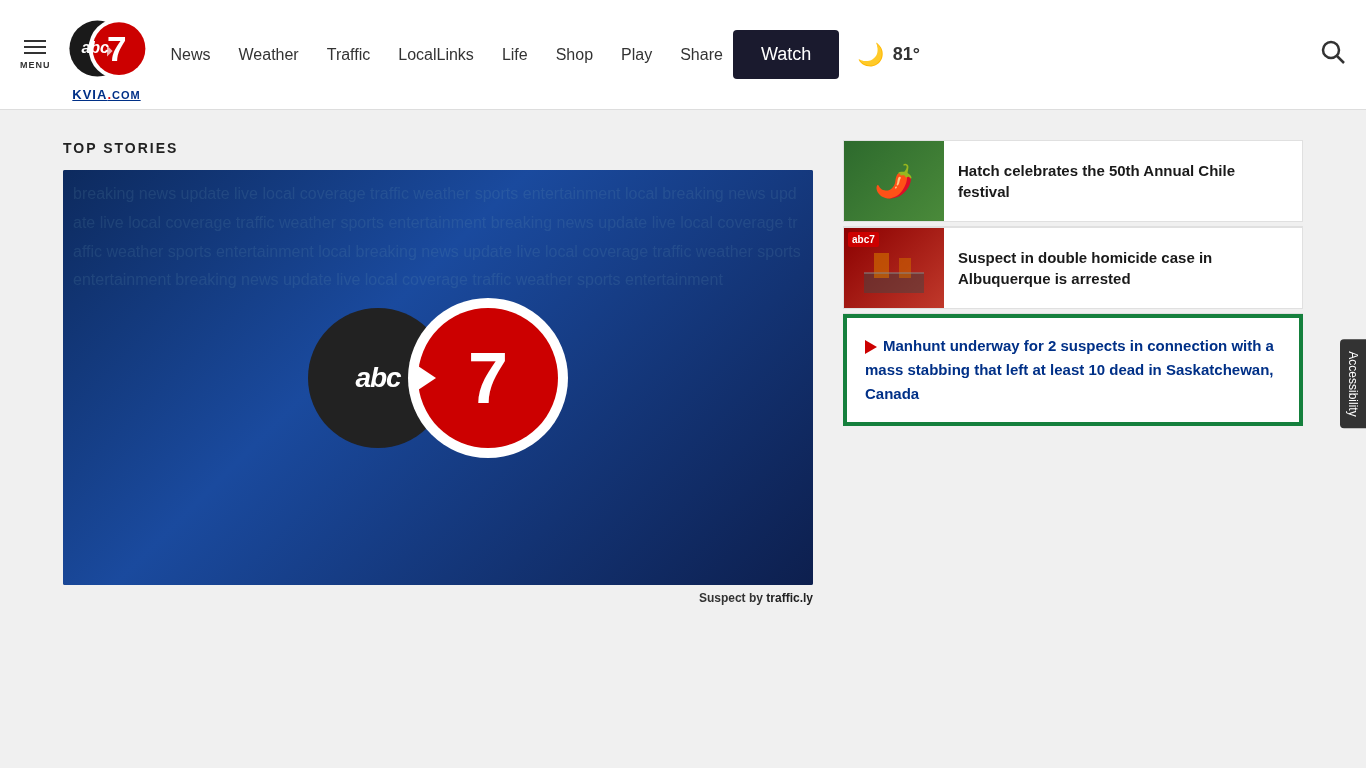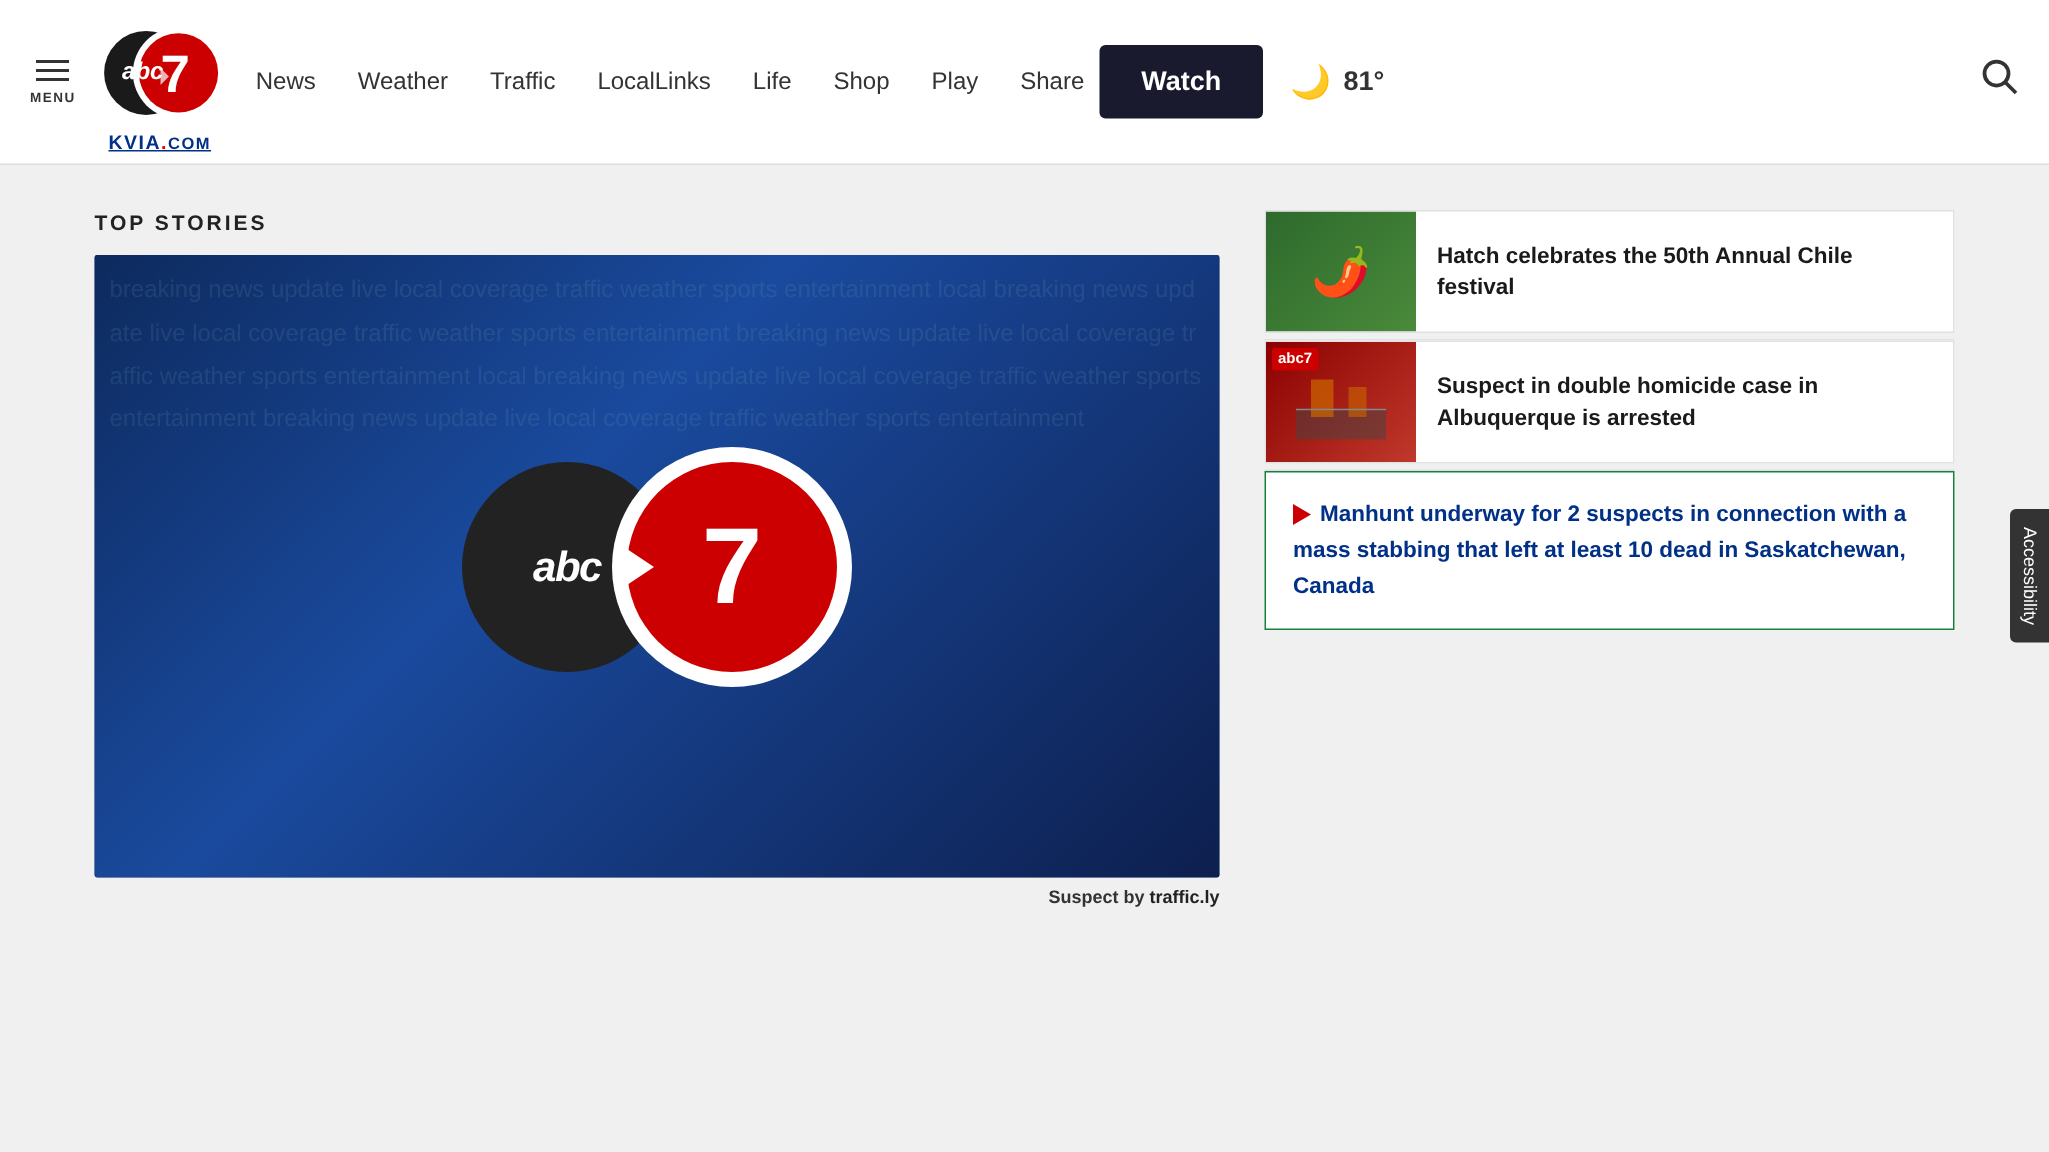--- a/index.html
+++ b/index.html
@@ -80,21 +80,21 @@
       white-space: nowrap;
     }
 
     
     .watch-btn {
       background: #1a1a2e;
       color: #fff;
       border: none;
       padding: 14px 28px;
       font-size: 18px;
-      font-weight: bold;
+      font-weight: normal;
       cursor: pointer;
       border-radius: 4px;
       margin-left: 10px;
     }
 
     
     .weather-area {
       display: flex;
       align-items: center;
       gap: 8px;
@@ -319,21 +319,21 @@
       justify-content: center;
     }
     .story-title {
       font-size: 15px;
       font-weight: bold;
       color: #1a1a1a;
       line-height: 1.4;
     }
     .story-card-manhunt {
       background: #fff;
-      border: 1px solid #15803d;
+      border: 4px solid #15803d;
       padding: 16px 18px;
       cursor: pointer;
     }
     .story-title-manhunt {
       font-size: 15px;
       font-weight: bold;
       color: #003087;
       line-height: 1.6;
       cursor: pointer;
     }

